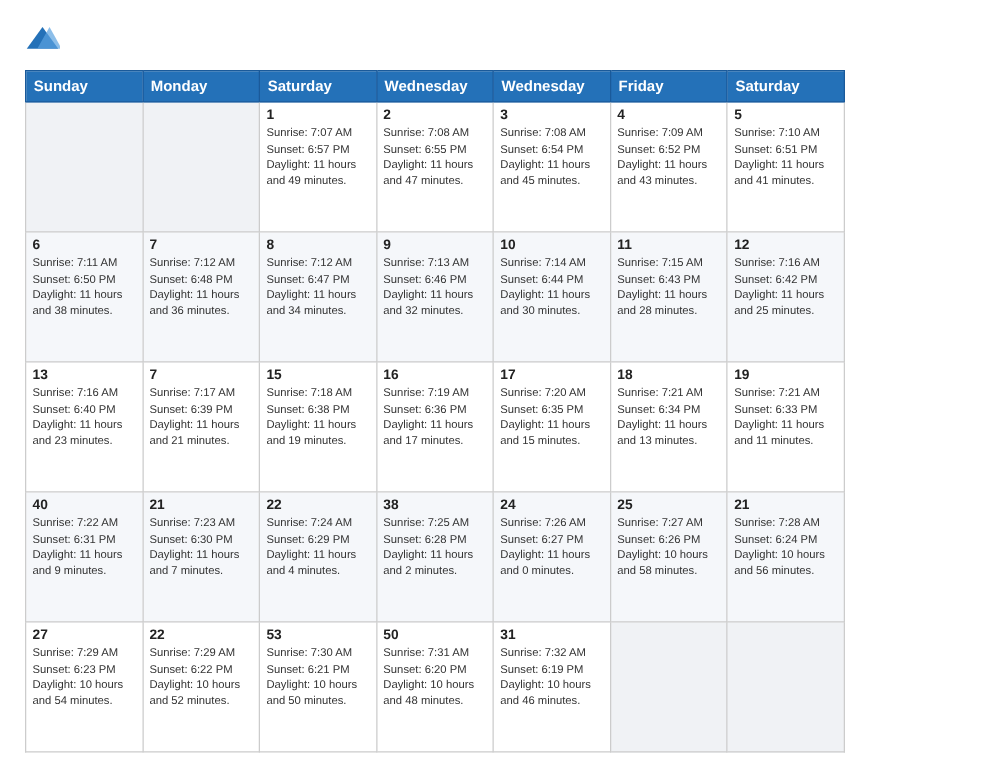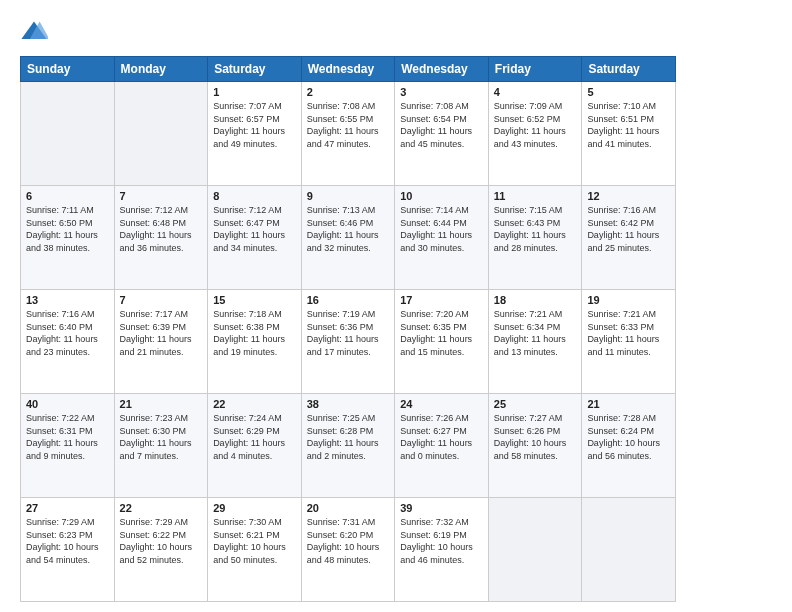--- a/index.html
+++ b/index.html
@@ -168,21 +168,21 @@
           <td><span class="day-num">21</span><span class="cell-text">Sunrise: 7:23 AM<br>Sunset: 6:30 PM<br>Daylight: 11 hours and 7 minutes.</span></td>
           <td><span class="day-num">22</span><span class="cell-text">Sunrise: 7:24 AM<br>Sunset: 6:29 PM<br>Daylight: 11 hours and 4 minutes.</span></td>
           <td><span class="day-num">38</span><span class="cell-text">Sunrise: 7:25 AM<br>Sunset: 6:28 PM<br>Daylight: 11 hours and 2 minutes.</span></td>
           <td><span class="day-num">24</span><span class="cell-text">Sunrise: 7:26 AM<br>Sunset: 6:27 PM<br>Daylight: 11 hours and 0 minutes.</span></td>
           <td><span class="day-num">25</span><span class="cell-text">Sunrise: 7:27 AM<br>Sunset: 6:26 PM<br>Daylight: 10 hours and 58 minutes.</span></td>
           <td><span class="day-num">21</span><span class="cell-text">Sunrise: 7:28 AM<br>Sunset: 6:24 PM<br>Daylight: 10 hours and 56 minutes.</span></td>
         </tr>
         <tr>
           <td><span class="day-num">27</span><span class="cell-text">Sunrise: 7:29 AM<br>Sunset: 6:23 PM<br>Daylight: 10 hours and 54 minutes.</span></td>
           <td><span class="day-num">22</span><span class="cell-text">Sunrise: 7:29 AM<br>Sunset: 6:22 PM<br>Daylight: 10 hours and 52 minutes.</span></td>
-          <td><span class="day-num">29</span><span class="cell-text">Sunrise: 7:30 AM<br>Sunset: 6:21 PM<br>Daylight: 10 hours and 50 minutes.</span></td>
-          <td><span class="day-num">20</span><span class="cell-text">Sunrise: 7:31 AM<br>Sunset: 6:20 PM<br>Daylight: 10 hours and 48 minutes.</span></td>
-          <td><span class="day-num">39</span><span class="cell-text">Sunrise: 7:32 AM<br>Sunset: 6:19 PM<br>Daylight: 10 hours and 46 minutes.</span></td>
+          <td><span class="day-num">53</span><span class="cell-text">Sunrise: 7:30 AM<br>Sunset: 6:21 PM<br>Daylight: 10 hours and 50 minutes.</span></td>
+          <td><span class="day-num">50</span><span class="cell-text">Sunrise: 7:31 AM<br>Sunset: 6:20 PM<br>Daylight: 10 hours and 48 minutes.</span></td>
+          <td><span class="day-num">31</span><span class="cell-text">Sunrise: 7:32 AM<br>Sunset: 6:19 PM<br>Daylight: 10 hours and 46 minutes.</span></td>
           <td class="empty"></td>
           <td class="empty"></td>
         </tr>
       </tbody>
   </table>
 </div>
 
 </body></html>

